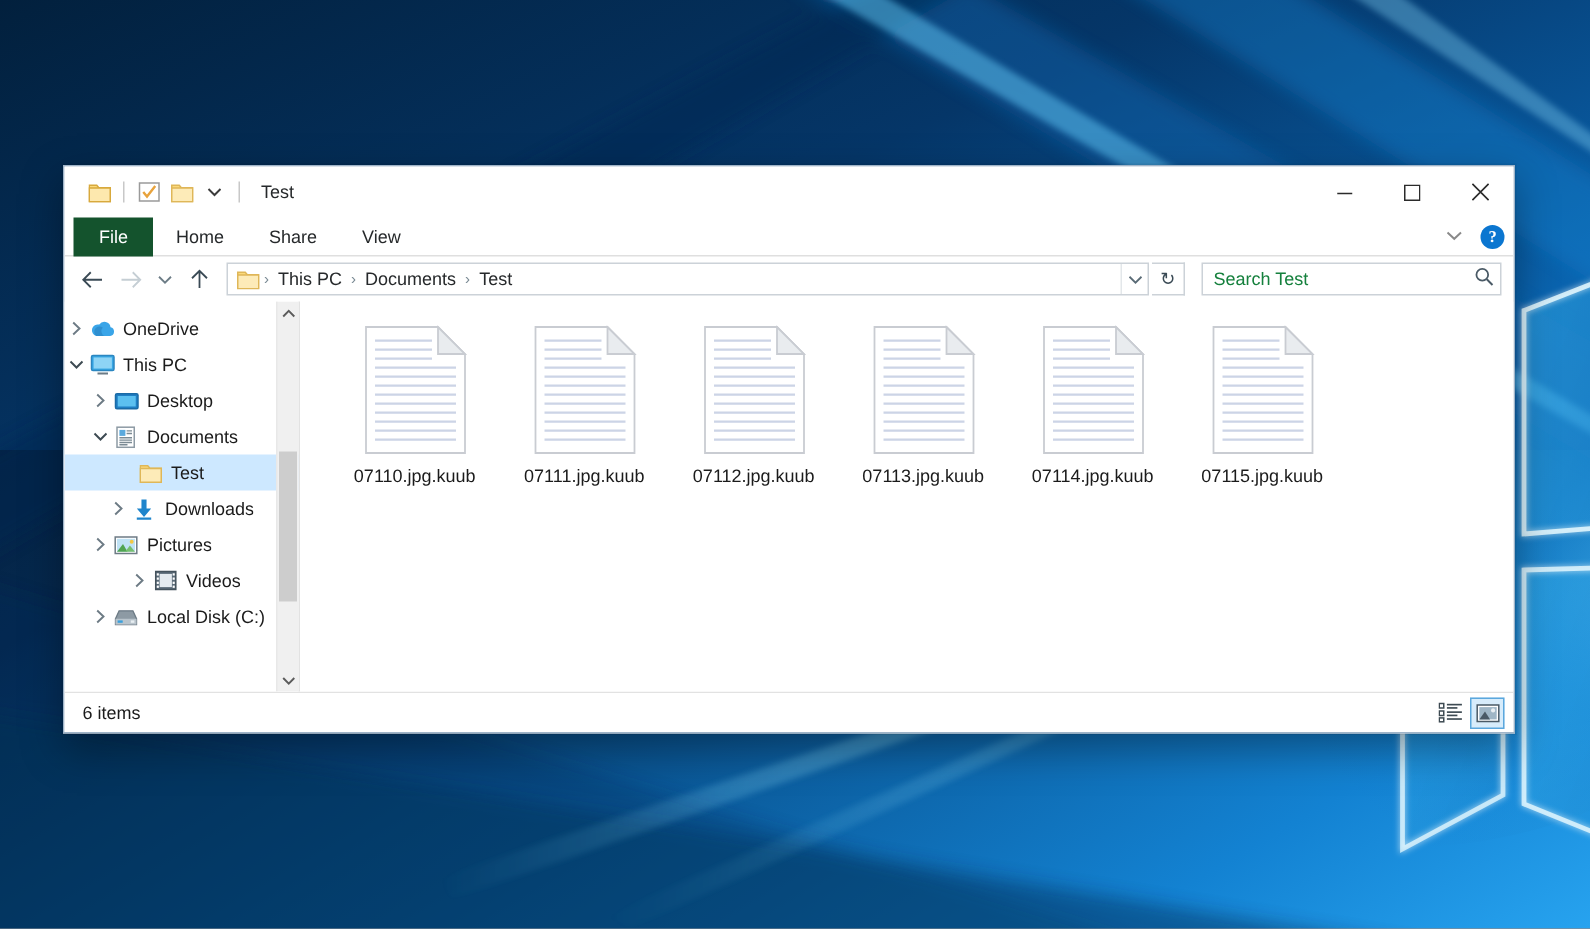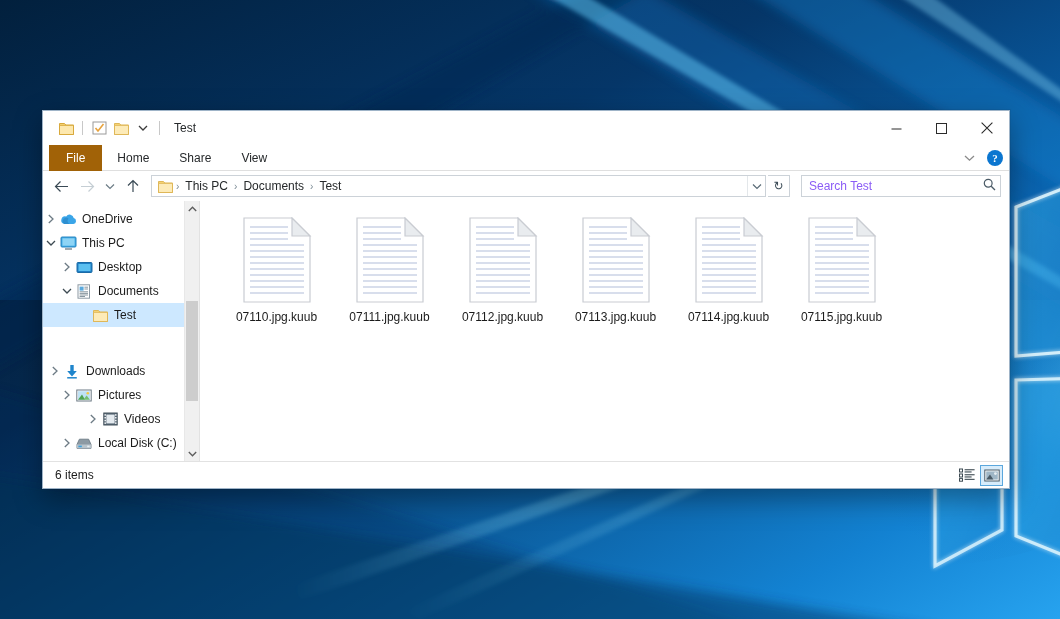--- a/index.html
+++ b/index.html
@@ -62,21 +62,21 @@
     border-bottom: 1px solid #dfdfdf;
     position: relative;
   }
   .rtab {
     display: flex; align-items: center; justify-content: center;
     padding: 0 15px;
     font-size: 12px; color: #26292b;
     height: 26px;
   }
   .rtab.file {
-    background: #a16207; color: #ffffff; padding: 0 17px; margin-left: 6px;
+    background: #14532d; color: #ffffff; padding: 0 17px; margin-left: 6px;
   }
   .ribbon-right {
     position: absolute; right: 6px; top: 0; height: 26px;
     display: flex; align-items: center; gap: 8px;
   }
   .ribbon-chevron { color: #8a8a8a; font-size: 10px; padding: 0 4px; }
   .help-icon {
     width: 16px; height: 16px; border-radius: 50%;
     background: #0b76d0; color: #fff;
     font-size: 11px; font-weight: bold;
@@ -123,21 +123,21 @@
     border: 1px solid #ccd2d8; border-left: none;
     display: flex; align-items: center; justify-content: center;
     color: #3a4a55; font-size: 12px; background: #fff;
   }
   .searchbox {
     width: 200px; height: 22px; margin-left: 9px;
     border: 1px solid #ccd2d8; background: #fff;
     display: flex; align-items: center;
     padding: 0 4px 0 7px;
   }
-  .search-text { flex: 1 1 auto; font-size: 12px; color: #8b5cf6; }
+  .search-text { flex: 1 1 auto; font-size: 12px; color: #15803d; }
   .search-icon { color: #4a5a66; font-size: 12px; }
 
   
   .win-body { flex: 1 1 auto; display: flex; min-height: 0; background: #fff; }
 
   
   .navpane {
     width: 157px; flex: 0 0 157px;
     border-right: 1px solid #e2e2e2;
     position: relative;
@@ -505,21 +505,21 @@
           <span class="twisty"></span>
           <span class="tree-icon">
             <svg width="15" height="13" viewBox="0 0 15 13">
               <path d="M0.5,1.5 h5 l1.4,1.6 h7.6 v9.4 h-14 Z" fill="#fbd97a" stroke="#dfb758" stroke-width="1"></path>
               <path d="M0.5,3.3 h14 v9.2 h-14 Z" fill="#fdebb8" stroke="#dfb758" stroke-width="1"></path>
             </svg>
           </span>
           <span class="tree-label">Test</span>
         </div>
 
-        <div class="tree-item" style="padding-left:4px;margin-top:32px;">
+        <div class="tree-item" style="padding-left:28px;">
           <span class="twisty">
             <svg width="8" height="10" viewBox="0 0 8 10">
                 <path d="M1.8,1 L6,5 L1.8,9" fill="none" stroke="#6d7b85" stroke-width="1.3"></path>
               </svg>
           </span>
           <span class="tree-icon">
             <svg width="14" height="15" viewBox="0 0 14 15">
               <path d="M5.3,1 h3.4 v6 h3.1 L7,12.6 L2.2,7 h3.1 Z" fill="#1f85cc"></path>
               <path d="M2.2,13.8 h9.6" stroke="#1f85cc" stroke-width="1.5"></path>
             </svg>

